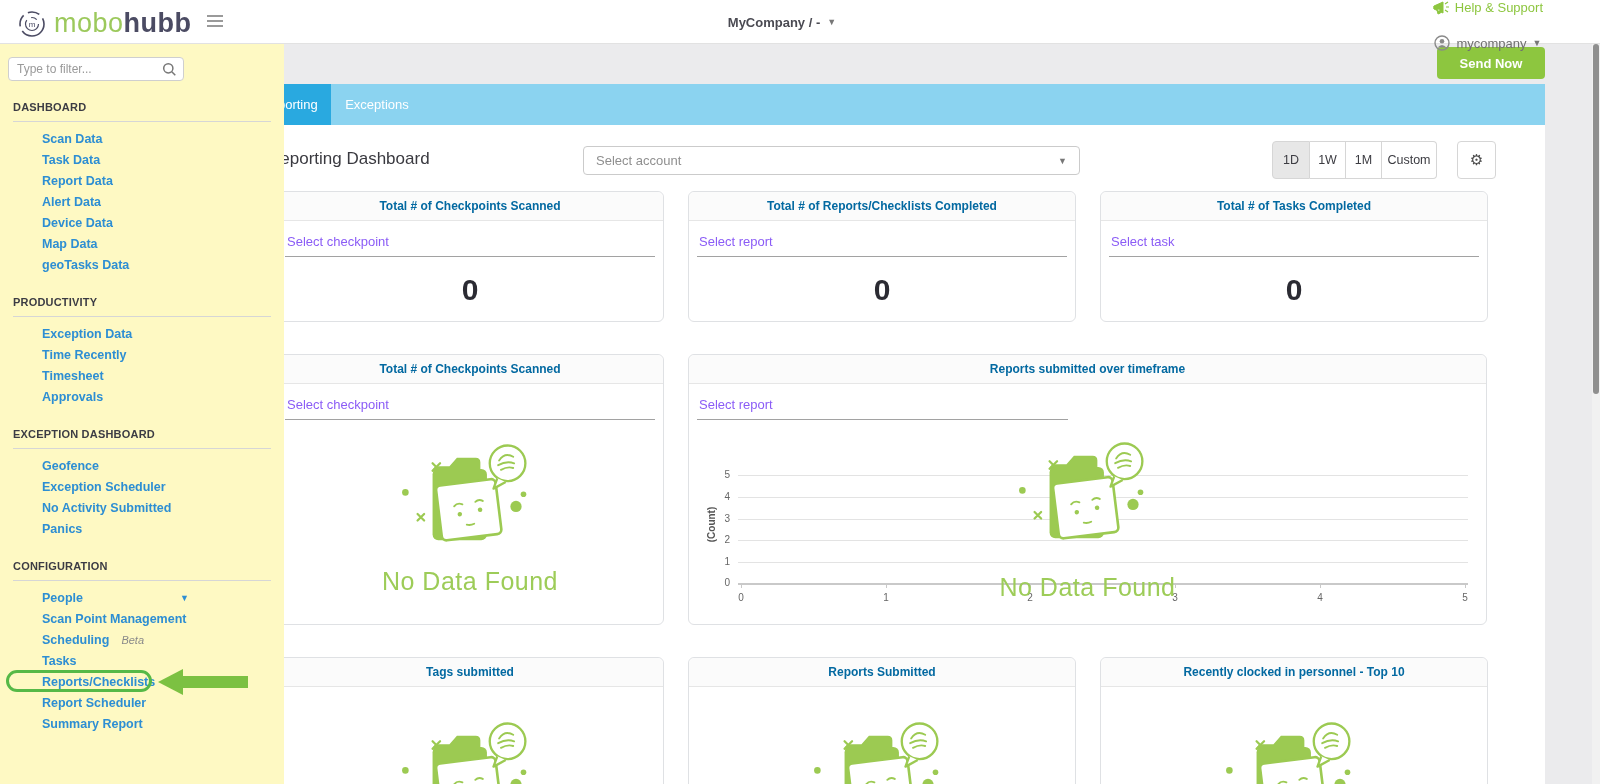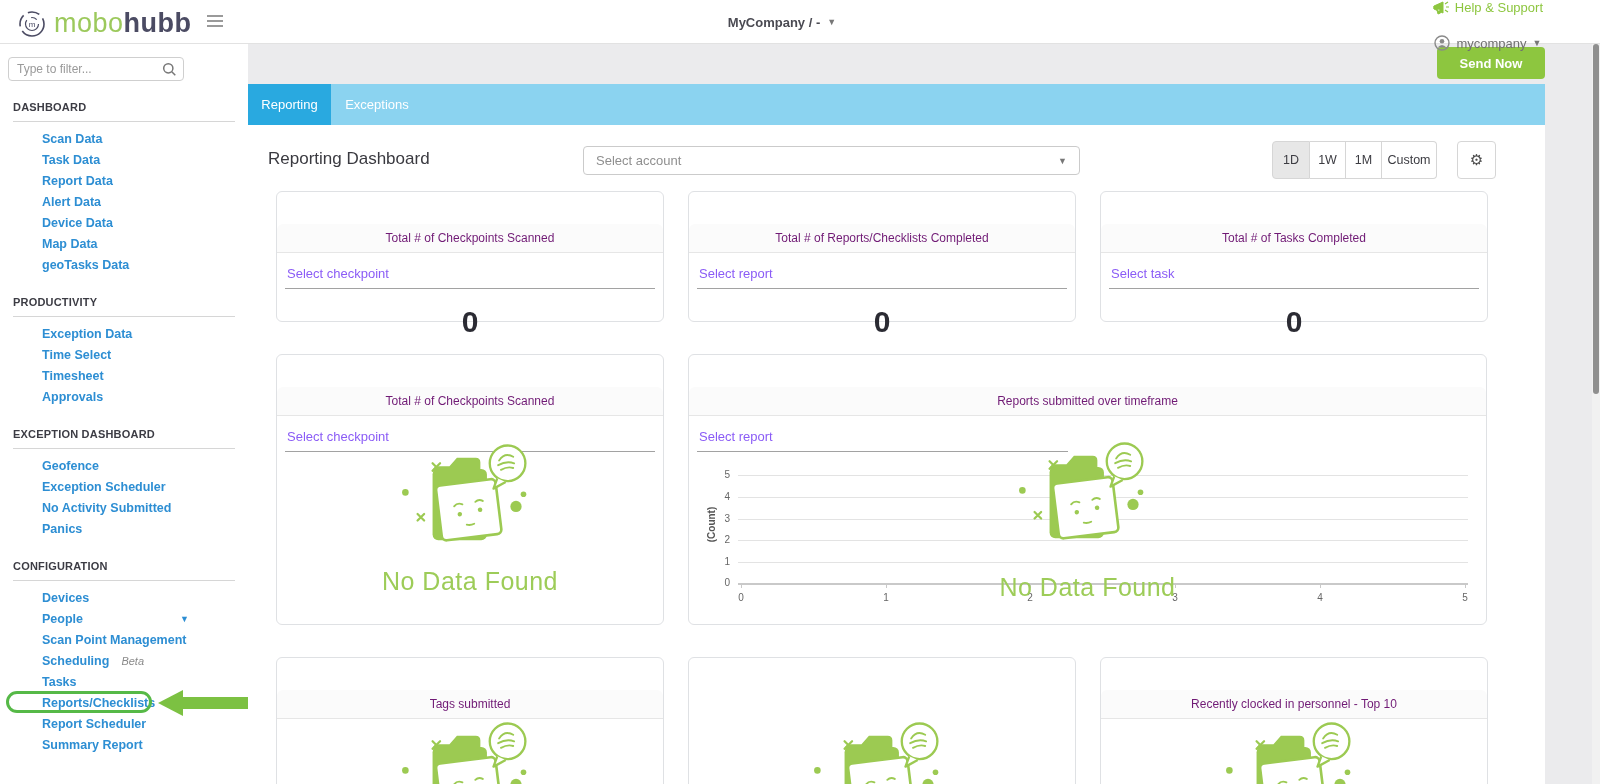--- a/index.html
+++ b/index.html
@@ -18,21 +18,21 @@
   .hamburger span { display:block; height:2px; background:#9a9a9a; margin-bottom:3px; }
   .company-sel { position:absolute; left:702px; top:0; width:160px; height:44px;
                  display:flex; align-items:center; justify-content:center; gap:7px;
                  font-size:13px; font-weight:bold; color:#4a4a52; cursor:pointer; }
   .top-right { position:absolute; right:57px; top:0; height:44px; display:flex; align-items:center; gap:20px;flex-direction:column; }
   .help-link { display:flex; align-items:center; gap:6px; color:#8dc63f; font-size:13px; cursor:pointer; }
   .account-menu { display:flex; align-items:center; gap:6px; color:#707070; font-size:13px; cursor:pointer; }
   .caret { font-size:9px; color:#777; }
 
   
-  .sidebar { position:absolute; left:0; top:44px; width:248px; height:740px; background:#ffffff; z-index:10; }
+  .sidebar { position:absolute; left:0; top:44px; width:284px; height:740px; background:#fef9c3; z-index:10; }
   .filter-box { position:relative; margin:13px 0 0 8px; width:176px; height:24px;
                 background:#fff; border:1px solid #cfcfcf; border-radius:4px; }
   .filter-box input { width:148px; height:22px; border:0; outline:none; background:transparent;
                       padding:0 0 0 8px; font-size:12px; color:#555; font-family:"Liberation Sans", sans-serif; }
   .filter-box input::placeholder { color:#9a9a9a; }
   .search-ic { position:absolute; right:6px; top:4px; }
   .sec-title { margin:20px 13px 8px 13px; font-size:11px; font-weight:bold; color:#3c3c44; letter-spacing:0.2px; }
   .sec-divider { border:0; border-top:1px solid #d6d6d6; margin:0 13px 7px 13px; }
   .nav-item { display:block; position:relative; height:21px; line-height:21px; padding-left:42px;
               font-size:12.5px; font-weight:bold; color:#2d8ed3; text-decoration:none; cursor:pointer; }
@@ -70,21 +70,21 @@
   .range-btn:last-child { border-radius:0 4px 4px 0; }
   .range-btn.active { background:#e7e7e7; }
   .w38 { width:38px; } .w36 { width:36px; } .w55 { width:55px; }
   .gear-btn { position:absolute; left:1209px; top:16px; width:39px; height:38px; background:#fff;
               border:1px solid #d6d6d6; border-radius:4px; cursor:pointer;
               font-size:15px; color:#4a4a4a; line-height:36px; text-align:center; }
 
   
   .card { position:absolute; background:#fff; border:1px solid #dfe1e4; border-radius:6px; }
   .card-h { height:29px; line-height:28px; background:#fbfbfb; border-bottom:1px solid #e6e6e6;
-            border-radius:6px 6px 0 0; text-align:center; font-size:12px; font-weight:normal; color:#701a75;margin-top:32px; }
+            border-radius:6px 6px 0 0; text-align:center; font-size:12px; font-weight:bold; color:#0369a1; }
   .sel-input { margin:13px 8px 0 8px; padding:0 2px 7px 2px; border-bottom:1px solid #a2a2a2;
                font-size:13px; color:#8b5cf6; cursor:text; }
   .big-num { margin-top:16px; text-align:center; font-size:30px; font-weight:bold; color:#2b2b33; }
   .r1 { top:66px; height:131px; }
   .r2 { top:229px; height:271px; }
   .r3 { top:532px; height:280px; }
   .c1 { left:28px; width:388px; } .c2 { left:440px; width:388px; } .c3 { left:852px; width:388px; }
   .cwide { left:440px; width:799px; }
 
   .illo { position:absolute; }
@@ -192,34 +192,33 @@
     <a class="nav-item">Task Data</a>
     <a class="nav-item">Report Data</a>
     <a class="nav-item">Alert Data</a>
     <a class="nav-item">Device Data</a>
     <a class="nav-item">Map Data</a>
     <a class="nav-item">geoTasks Data</a>
 
     <div class="sec-title">PRODUCTIVITY</div>
     <hr class="sec-divider">
     <a class="nav-item">Exception Data</a>
-    <a class="nav-item">Time Select</a>
+    <a class="nav-item">Time Recently</a>
     <a class="nav-item">Timesheet</a>
     <a class="nav-item">Approvals</a>
 
     <div class="sec-title">EXCEPTION DASHBOARD</div>
     <hr class="sec-divider">
     <a class="nav-item">Geofence</a>
     <a class="nav-item">Exception Scheduler</a>
     <a class="nav-item">No Activity Submitted</a>
     <a class="nav-item">Panics</a>
 
     <div class="sec-title">CONFIGURATION</div>
     <hr class="sec-divider">
-    <a class="nav-item">Devices</a>
     <a class="nav-item"><span>People</span><span class="people-caret">▼</span></a>
     <a class="nav-item">Scan Point Management</a>
     <a class="nav-item"><span>Scheduling</span><span class="beta-badge">Beta</span></a>
     <a class="nav-item">Tasks</a>
     <a class="nav-item">
       <span>Reports/Checklists</span>
       <span class="hl-box"></span>
       <span class="hl-arrow">
           <span class="head"></span>
           <span class="shaft"></span>
@@ -314,20 +313,21 @@
         <div class="no-data-text" style="top:218px;">No Data Found</div>
       </div>
 
       <div class="card r3 c1">
         <div class="card-h">Tags submitted</div>
         <svg class="illo" style="left:119px; top:57px;" width="150" height="122">
             <use href="#no-data-illo"></use>
           </svg>
       </div>
       <div class="card r3 c2">
+        <div class="card-h">Reports Submitted</div>
         <svg class="illo" style="left:119px; top:57px;" width="150" height="122">
             <use href="#no-data-illo"></use>
           </svg>
       </div>
       <div class="card r3 c3">
         <div class="card-h">Recently clocked in personnel - Top 10</div>
         <svg class="illo" style="left:119px; top:57px;" width="150" height="122">
             <use href="#no-data-illo"></use>
           </svg>
       </div>

